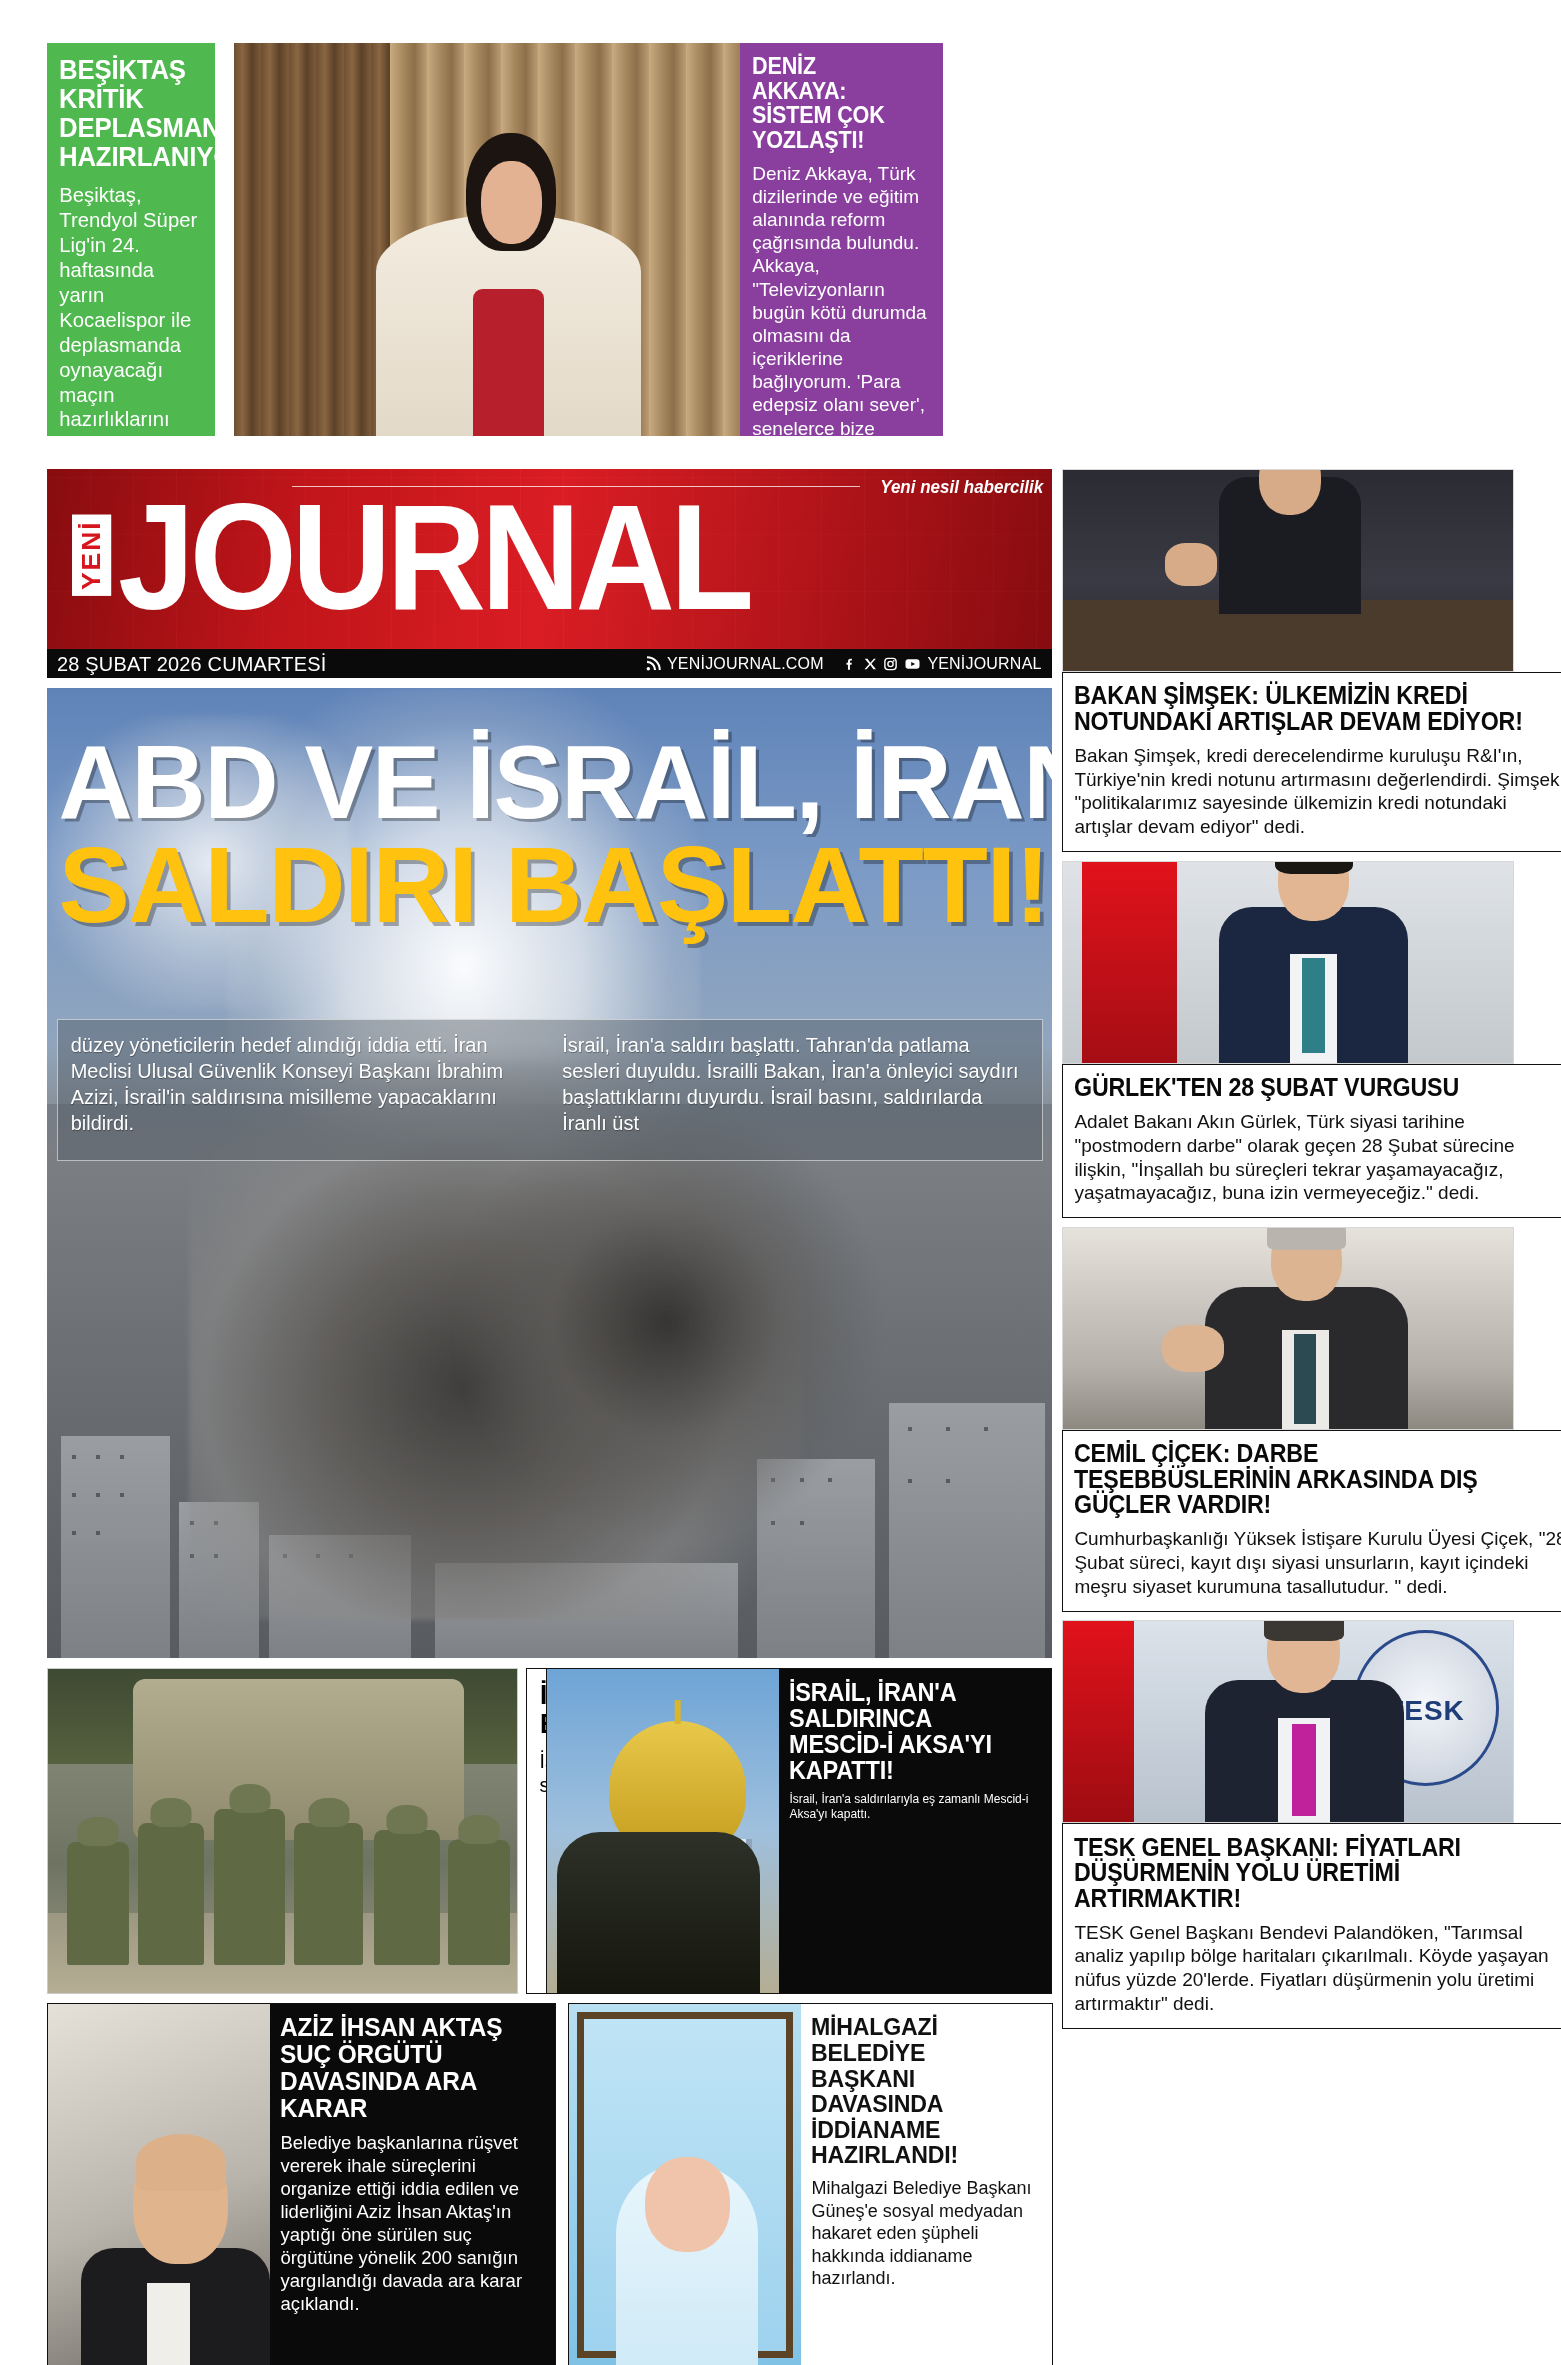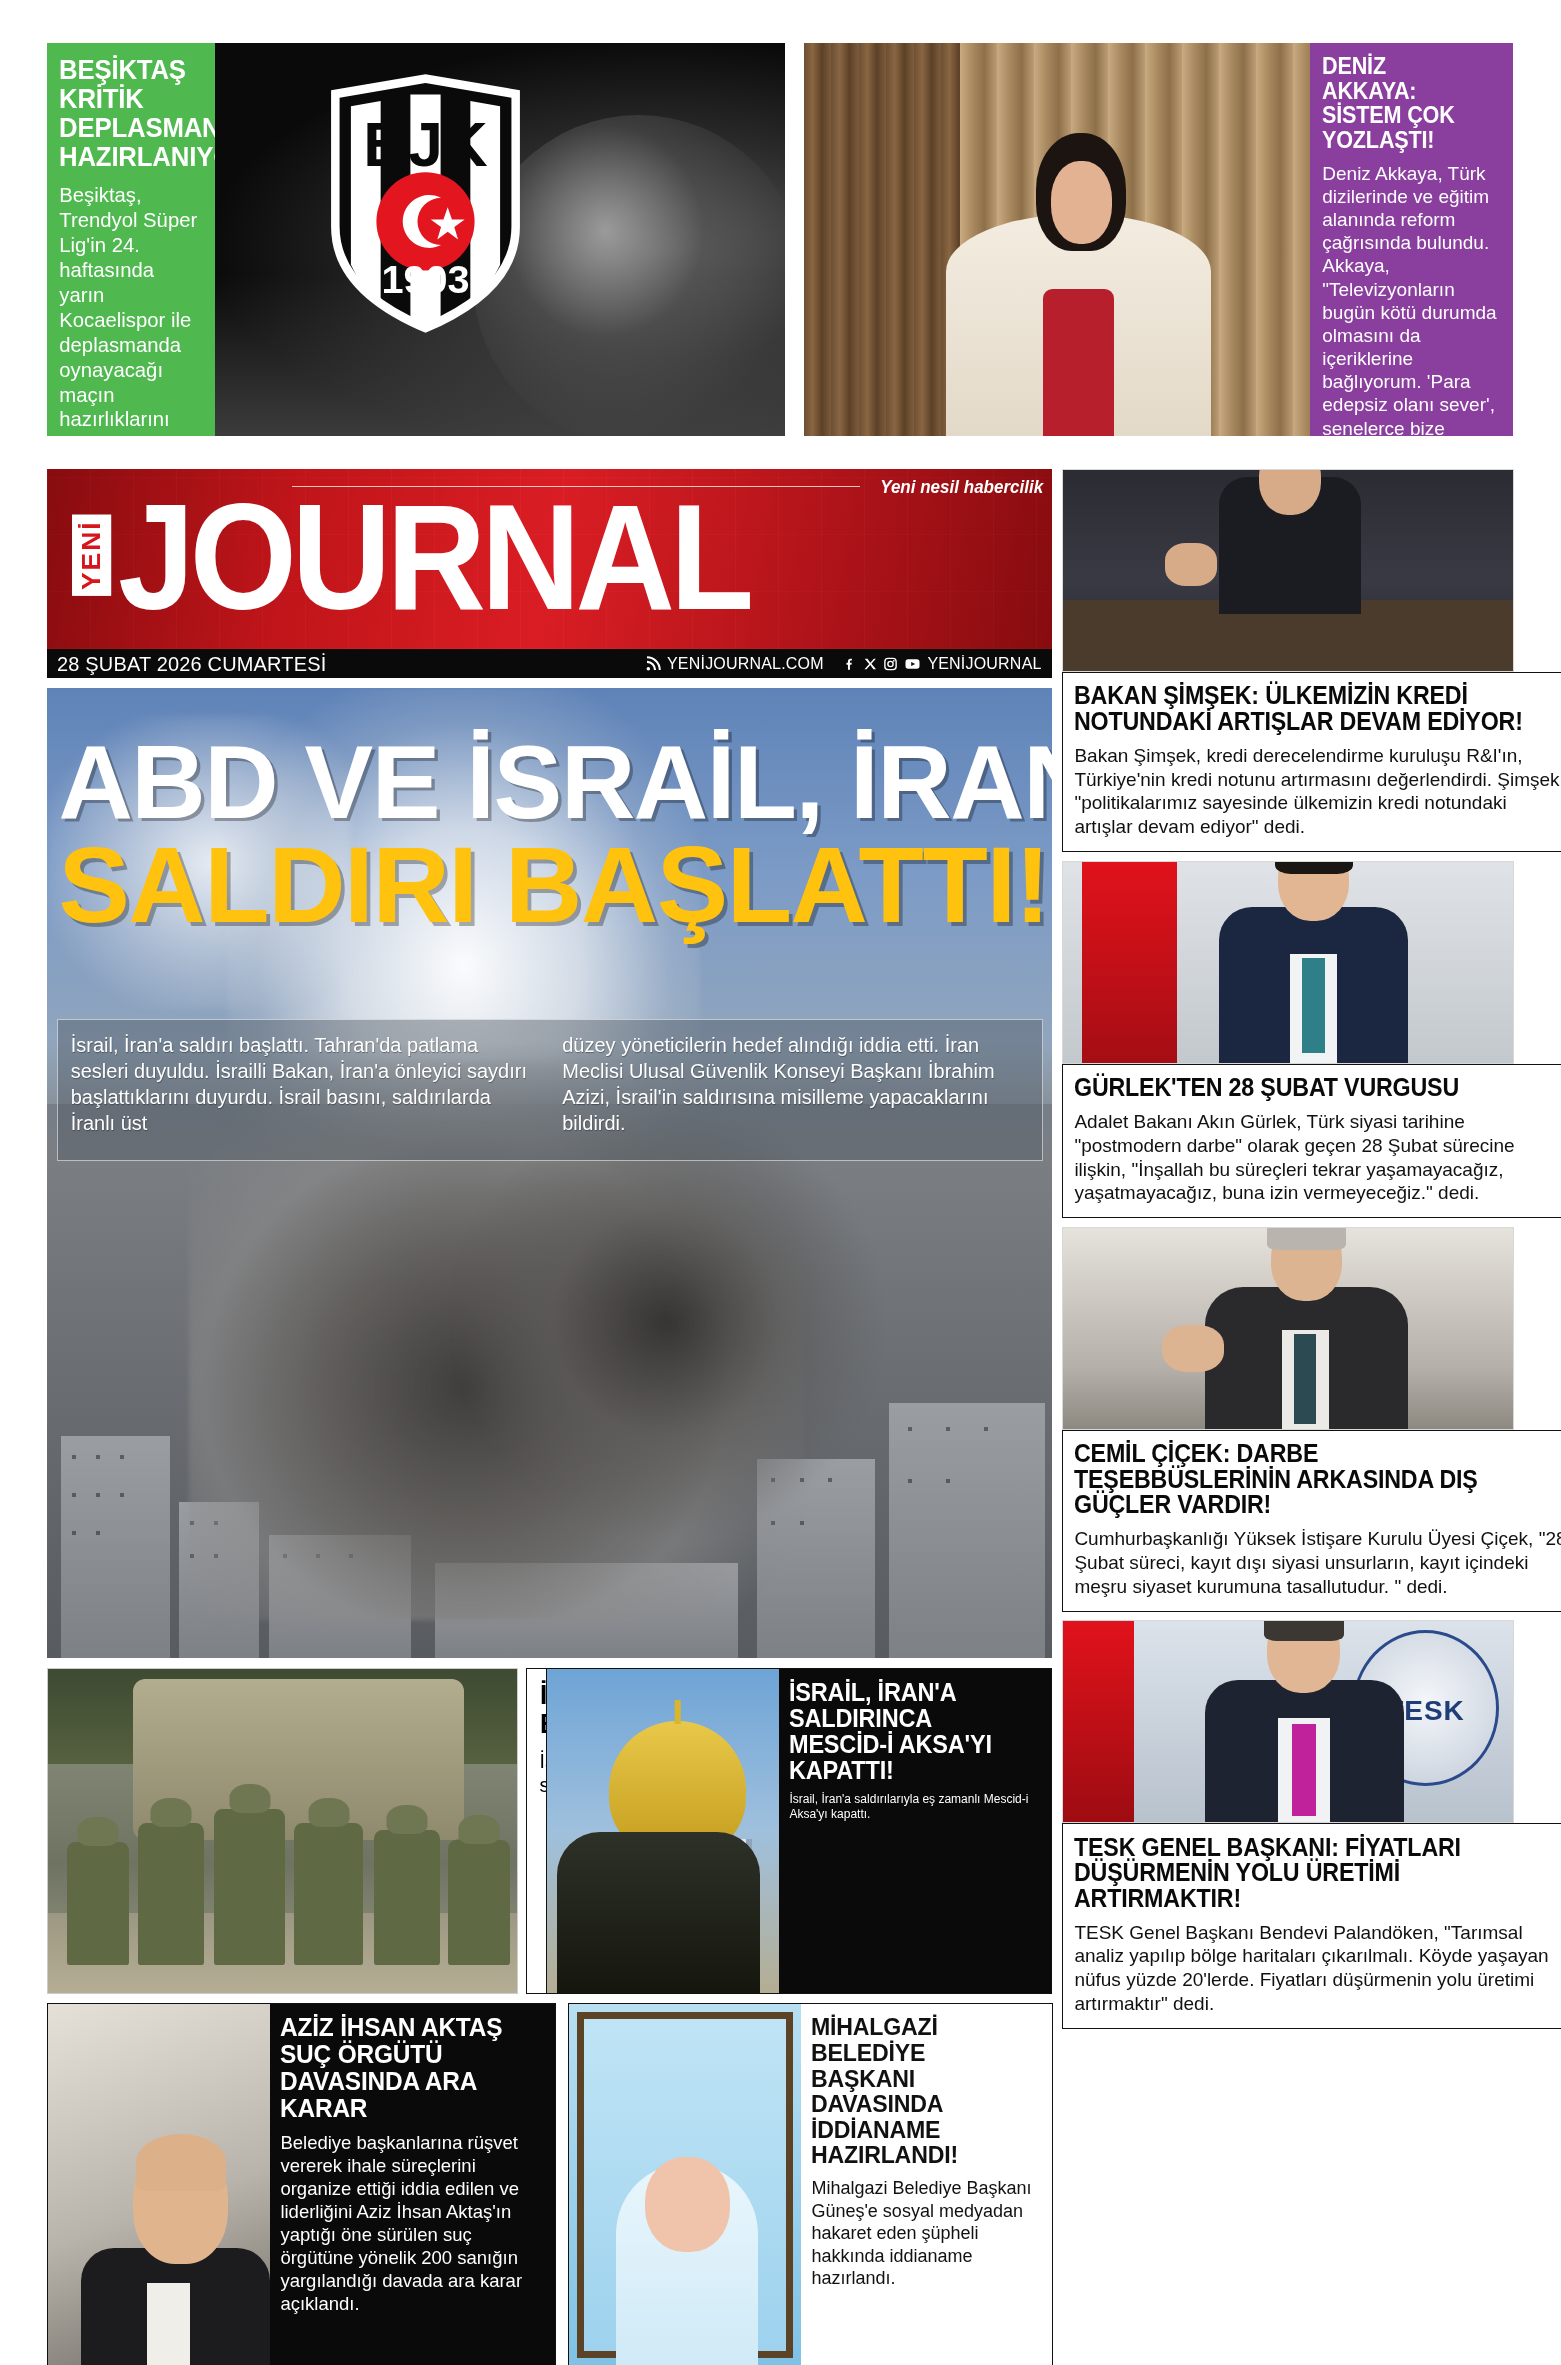--- a/index.html
+++ b/index.html
@@ -273,37 +273,20 @@
 
 <div class="page">
 
   <div class="topstrip">
 
     <div class="bjk-green">
       <h2>BEŞİKTAŞ KRİTİK DEPLASMANA HAZIRLANIYOR</h2>
       <p>Beşiktaş, Trendyol Süper Lig'in 24. haftasında yarın Kocaelispor ile deplasmanda oynayacağı maçın hazırlıklarını tamamlayarak kampa girdi.</p>
     </div>
 
-    <div class="bjk-photo">
-      <div class="bjk-bg"></div>
-      <div class="bjk-stadium"></div>
-      <div class="bjk-eagle"></div>
-      <svg class="bjk-crest" viewBox="0 0 430 560">
-        <path d="M15 40 L215 6 L415 40 L415 330 Q415 470 215 554 Q15 470 15 330 Z" fill="#ffffff"></path>
-        <path d="M33 56 L215 25 L397 56 L397 328 Q397 456 215 533 Q33 456 33 328 Z" fill="#0a0a0a"></path>
-        <path d="M57 74 L120 63 L120 500 Q88 470 70 435 L57 410 Z" fill="#ffffff"></path>
-        <path d="M183 49 L247 49 L247 530 Q215 545 183 530 Z" fill="#ffffff"></path>
-        <path d="M310 63 L373 74 L373 410 L360 435 Q342 470 310 500 Z" fill="#ffffff"></path>
-        <text x="215" y="200" font-size="132" font-weight="900" fill="#0a0a0a" text-anchor="middle" font-family="Liberation Sans, sans-serif">BJK</text>
-        <circle cx="215" cy="318" r="104" fill="#e3161f"></circle>
-        <path d="M248 268 a56 56 0 1 0 0 100 a44 44 0 1 1 0 -100 Z" fill="#ffffff"></path>
-        <path d="M262 288 l9 26 l27 0 l-22 16 l8 26 l-22 -16 l-22 16 l8 -26 l-22 -16 l27 0 Z" fill="#ffffff"></path>
-        <text x="215" y="470" font-size="84" font-weight="900" fill="#ffffff" text-anchor="middle" font-family="Liberation Sans, sans-serif">1903</text>
-      </svg>
-    </div>
 
     <div class="mid-white"></div>
 
     <div class="akkaya-photo">
       <div class="ak-wood"></div>
       <div class="ak-wall"></div>
       <div class="ak-person">
         <div class="ak-jacket"></div>
         <div class="ak-inner"></div>
         <div class="ak-hair"></div>
@@ -414,22 +397,22 @@
     </div>
     <div class="lead-plume"></div>
     <div class="lead-plume2"></div>
 
     <div class="lead-head">
       <div class="l1">ABD VE İSRAİL, İRAN'A</div>
       <div class="l2">SALDIRI BAŞLATTI!</div>
     </div>
 
     <div class="lead-sum">
+      <p>düzey yöneticilerin hedef alındığı iddia etti. İran Meclisi Ulusal Güvenlik Konseyi Başkanı İbrahim Azizi, İsrail'in saldırısına misilleme yapacaklarını bildirdi.</p>
       <p>İsrail, İran'a saldırı başlattı. Tahran'da patlama sesleri duyuldu. İsrailli Bakan, İran'a önleyici saydırı başlattıklarını duyurdu. İsrail basını, saldırılarda İranlı üst</p>
-      <p>düzey yöneticilerin hedef alındığı iddia etti. İran Meclisi Ulusal Güvenlik Konseyi Başkanı İbrahim Azizi, İsrail'in saldırısına misilleme yapacaklarını bildirdi.</p>
     </div>
   </div>
 
   <div class="rail">
 
     <div class="rblock">
       <div class="rphoto ph-simsek">
         <div class="desk"></div>
           <div class="man"></div>
           <div class="head"></div>

